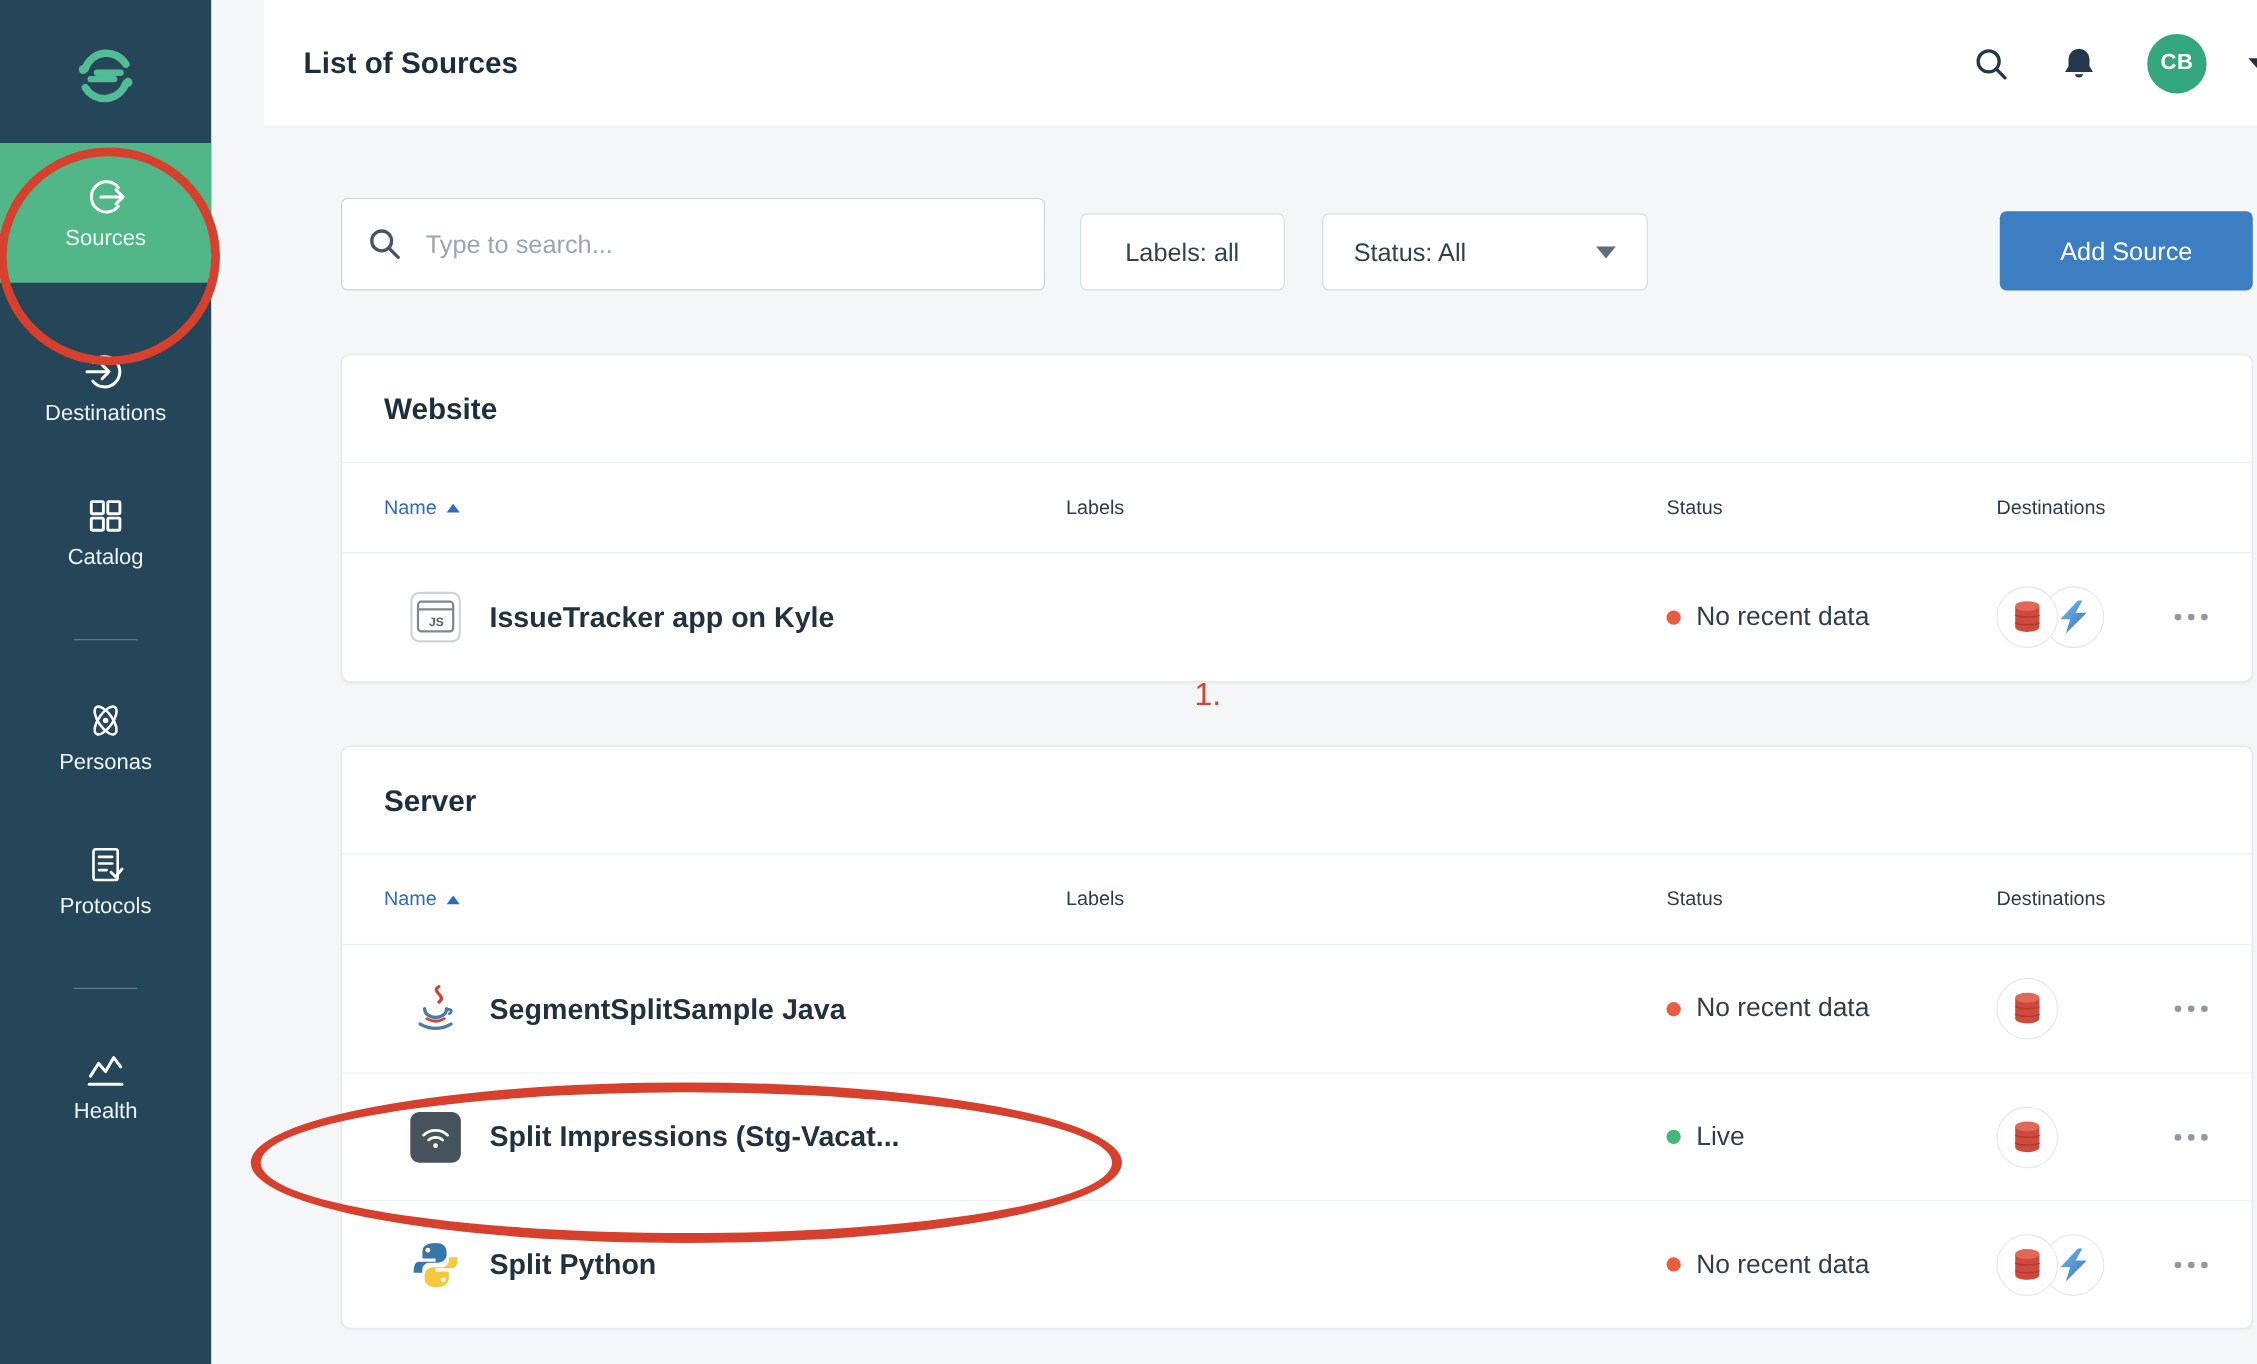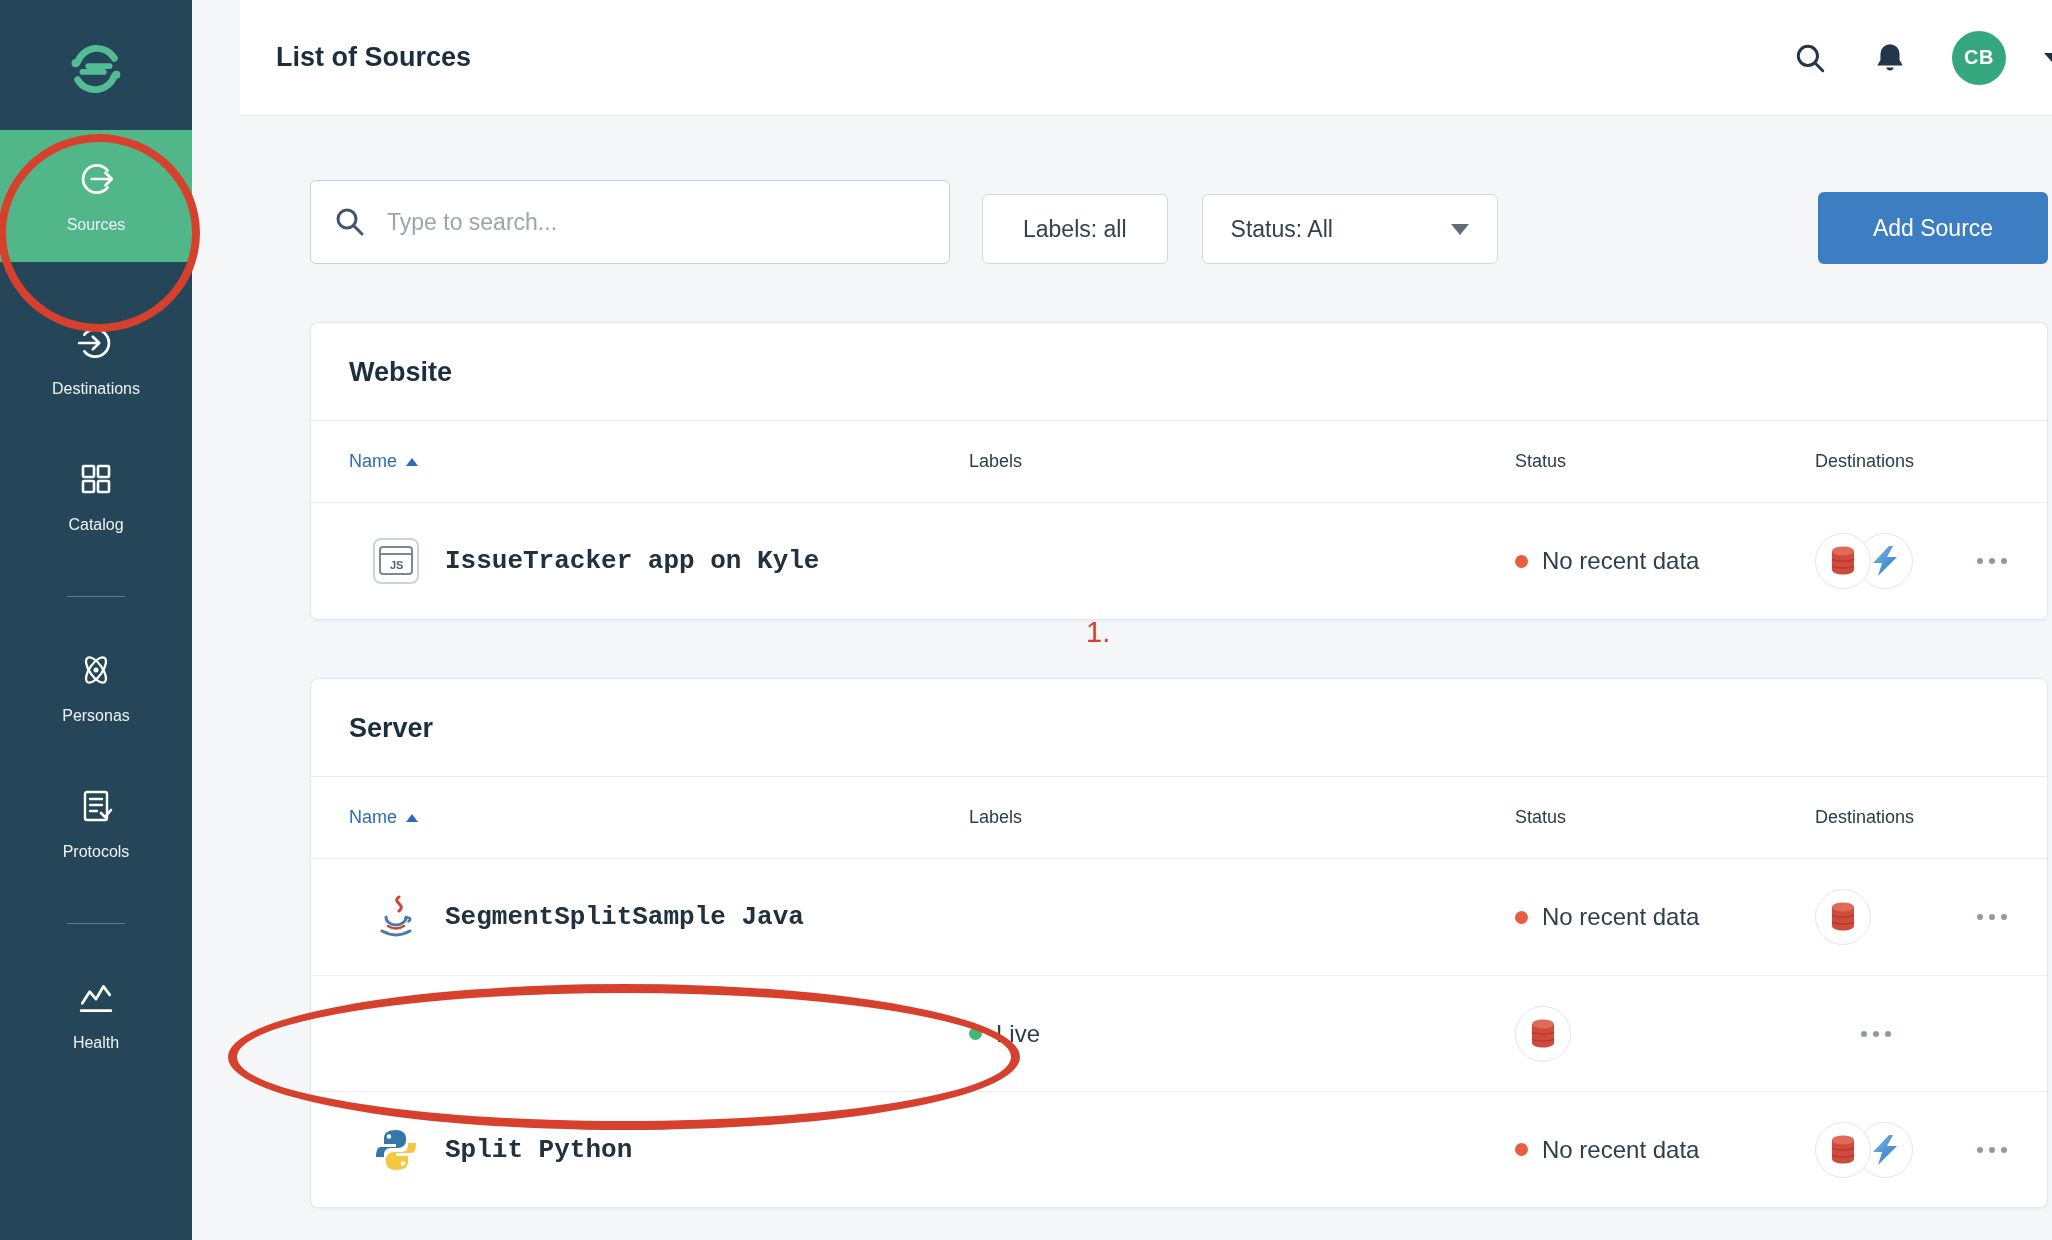--- a/index.html
+++ b/index.html
@@ -3,21 +3,21 @@
 <meta charset="utf-8">
 <style>
   * { margin:0; padding:0; box-sizing:border-box; }
   html,body { width:2052px; height:1240px; }
   body { font-family:"Liberation Sans", sans-serif; background:#f4f6f8; overflow:hidden; }
   #app { position:relative; width:2052px; height:1240px; }
 
   
   .sidebar { position:absolute; left:0; top:0; width:192px; height:1240px; background:#254659; display:flex; flex-direction:column; align-items:center; z-index:5; }
   .logo-wrap { margin-top:34px; height:70px; display:flex; align-items:center; justify-content:center; }
-  .nav-item { width:100%; display:flex; flex-direction:column; align-items:center; gap:18px; color:#eef3f6; font-size:16px; font-weight:500; cursor:pointer; }
+  .nav-item { width:100%; display:flex; flex-direction:column; align-items:center; gap:8px; color:#eef3f6; font-size:20px; font-weight:500; cursor:pointer; }
   .nav-item .nav-icon { width:38px; height:38px; display:flex; align-items:center; justify-content:center; }
   .nav-item.active { background:#52b788; padding:30px 0 28px; margin-top:26px; }
   .nav-item.plain { margin-top:62px; }
   .nav-divider { width:58px; border-top:1px solid rgba(255,255,255,.28); margin-top:62px; }
   .nav-divider + .nav-item { margin-top:56px;text-align:center; }
 
   
   .main { position:absolute; left:192px; top:0; width:1860px; height:1240px;margin-left:48px; }
   .topbar { height:116px; background:#ffffff; border-bottom:1px solid #e8ebee; display:flex; align-items:center; padding:0 40px 0 36px; }
   .page-title { font-size:27px; font-weight:600; color:#1c2e3e; }
@@ -44,21 +44,21 @@
   .card { margin-top:58px; background:#fff; border:1px solid #e4e8ec; border-radius:8px; box-shadow:0 1px 3px rgba(20,40,60,.05); overflow:hidden; }
   .card-title { padding:34px 38px 32px; font-size:27px; font-weight:700; color:#1d2f3f; border-bottom:1px solid #e9edf0; }
   .thead, .trow { display:grid; grid-template-columns:620px 546px 300px 1fr 110px; align-items:center; padding-left:38px; }
   .thead { height:82px; border-bottom:1px solid #e9edf0; font-size:18px; }
   .th { color:#2c3c4a; font-weight:500; }
   .th-name { color:#2e6bbf; font-weight:500; cursor:pointer; display:flex; align-items:center; }
   .sort-caret { display:inline-block; width:0; height:0; border-left:6px solid transparent; border-right:6px solid transparent; border-bottom:8px solid #2e6bbf; margin-left:9px; }
   .trow { height:116px; cursor:pointer; }
   .trow + .trow { border-top:1px solid #eef1f4; }
   .cell-name { display:flex; align-items:center; gap:26px;padding-left:24px; }
-  .row-name { font-size:26px; font-weight:600; color:#22313e;font-family:Liberation Mono, monospace; }
+  .row-name { font-size:26px; font-weight:600; color:#22313e; }
   .icon-tile { width:46px; height:46px; border-radius:8px; display:flex; align-items:center; justify-content:center; flex:none; }
   .tile-js { background:#fff; border:2px solid #ccd4db; }
   .tile-dark { background:#46525c; }
   .tile-bare { border:none; background:transparent; }
   .cell-status { display:flex; align-items:center; gap:14px; font-size:24px; color:#2f3e4b; }
   .dot { width:13px; height:13px; border-radius:50%; flex:none; }
   .dot-orange { background:#e85c41; }
   .dot-green { background:#43b77a; }
   .cell-dest { display:flex; align-items:center; }
   .dest-circle { width:56px; height:56px; border-radius:50%; background:#fff; border:1px solid #e1e6ea; display:flex; align-items:center; justify-content:center; cursor:pointer; }
@@ -314,20 +314,30 @@
           <div class="cell-menu">
             <span class="menu-dots">
                 <i></i>
                 <i></i>
                 <i></i>
               </span>
           </div>
         </div>
 
         <div class="trow">
+          <div class="cell-name">
+            <span class="icon-tile tile-dark">
+              <svg width="30" height="26" viewBox="0 0 30 24" fill="none" stroke="#fff" stroke-width="2.4" stroke-linecap="round">
+                <path d="M4 10a16 16 0 0 1 22 0"></path>
+                <path d="M8.5 14.5a9.5 9.5 0 0 1 13 0"></path>
+                <circle cx="15" cy="19.5" r="2.2" fill="#fff" stroke="none"></circle>
+              </svg>
+            </span>
+            <span class="row-name">Split Impressions (Stg-Vacat...</span>
+          </div>
           <div></div>
           <div class="cell-status">
             <span class="dot dot-green"></span>
             <span>Live</span>
           </div>
           <div class="cell-dest">
             <span class="dest-circle dest-front">
               <svg width="30" height="32" viewBox="0 0 30 32">
                 <path d="M4 6v19c0 2.5 5 4.5 11 4.5s11-2 11-4.5V6" fill="#cf4a3c"></path>
                 <ellipse cx="15" cy="6" rx="11" ry="4.5" fill="#e06a58"></ellipse>

